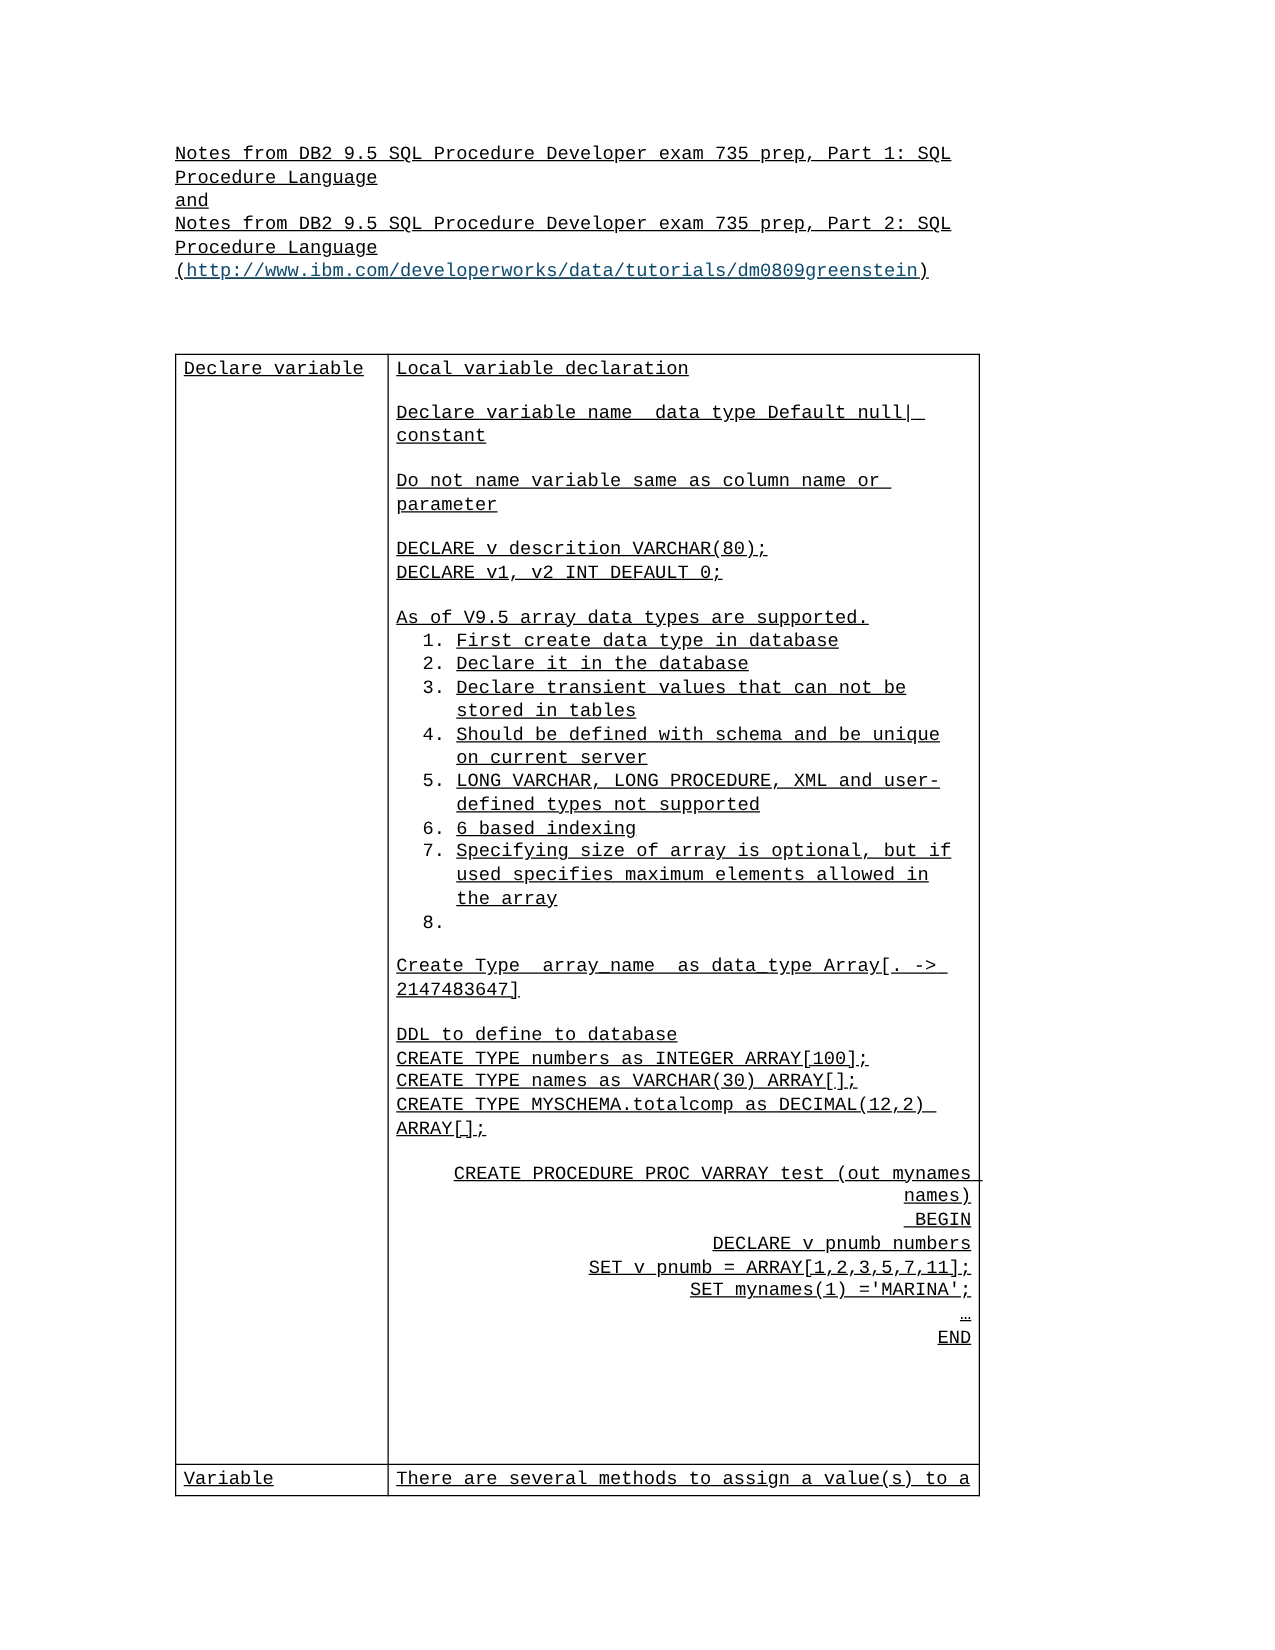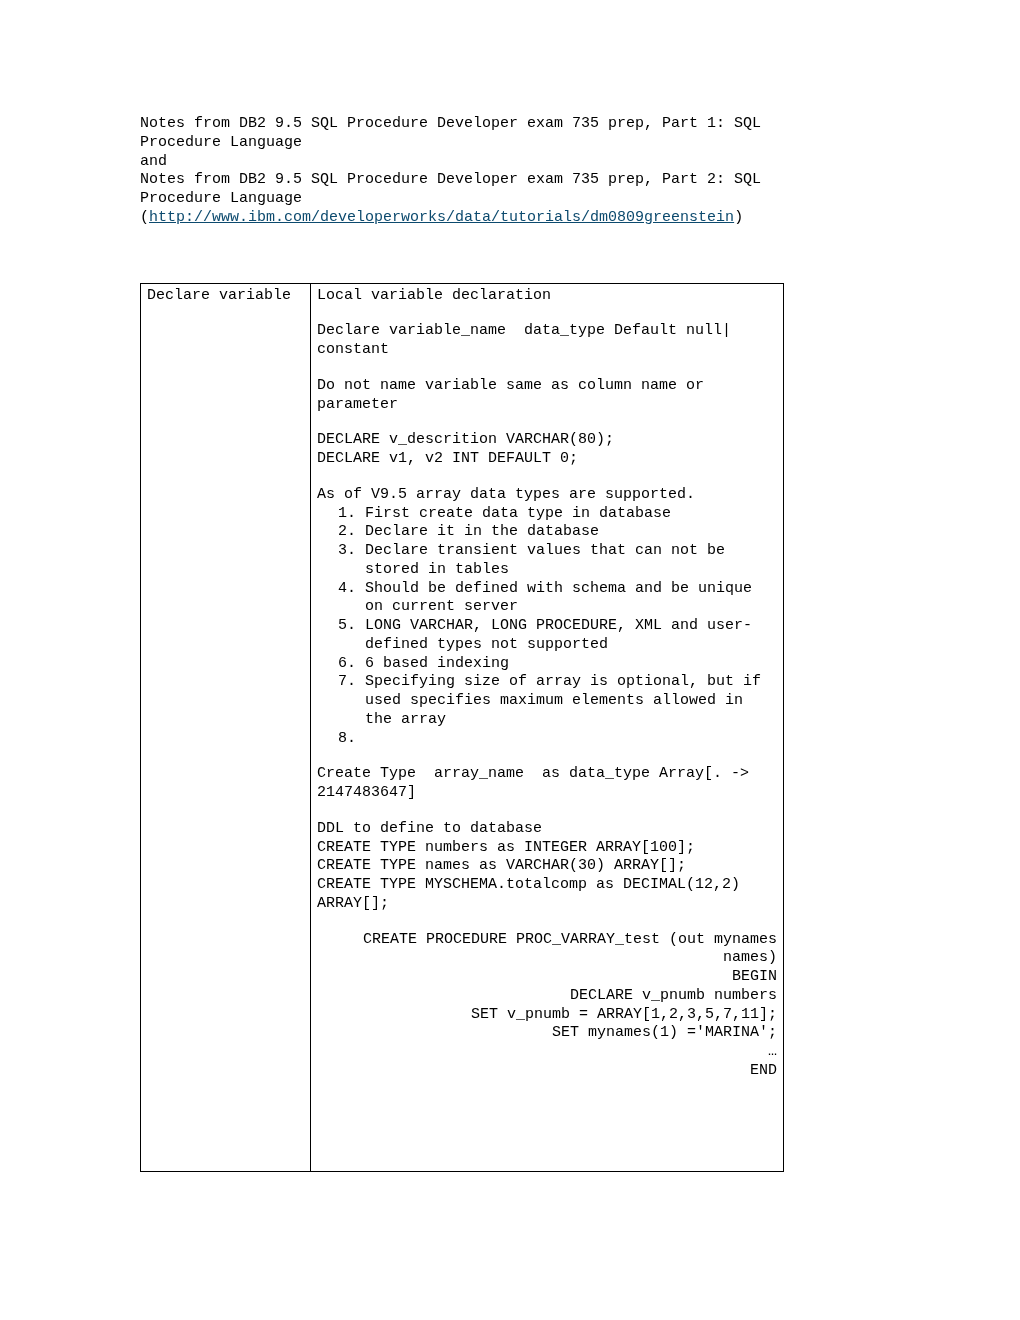--- a/index.html
+++ b/index.html
@@ -8,20 +8,21 @@
     padding: 0;
     font-family: "Courier New", Courier, monospace;
     font-size: 15px;
     color: #000;
   }
   .page {
     width: 904px;
     min-height: 1320px;
     box-sizing: border-box;
     padding: 115px 120px 60px 140px;
+    text-decoration: underline;
   }
   .intro {
     margin-bottom: 55px;
     line-height: 1.25;
   }
   a.link {
     color: #0c4a6e;
     text-decoration: underline;
   }
   table.notes {
@@ -103,17 +104,25 @@
         <div class="codeblock" style="margin-bottom:0;text-align:right;">CREATE PROCEDURE PROC_VARRAY_test (out mynames names)
  BEGIN
 DECLARE v_pnumb numbers
 SET v_pnumb = ARRAY[1,2,3,5,7,11];
 SET mynames(1) ='MARINA';
 …
 END</div>
       </td>
     </tr>
 
+    <tr>
+      <td>
+        <span>Variable</span>
+      </td>
+      <td>
+        <span>There are several methods to assign a value(s) to a</span>
+      </td>
+    </tr>
 
   </tbody>
     </table>
 
 </div>
 
 </body></html>

